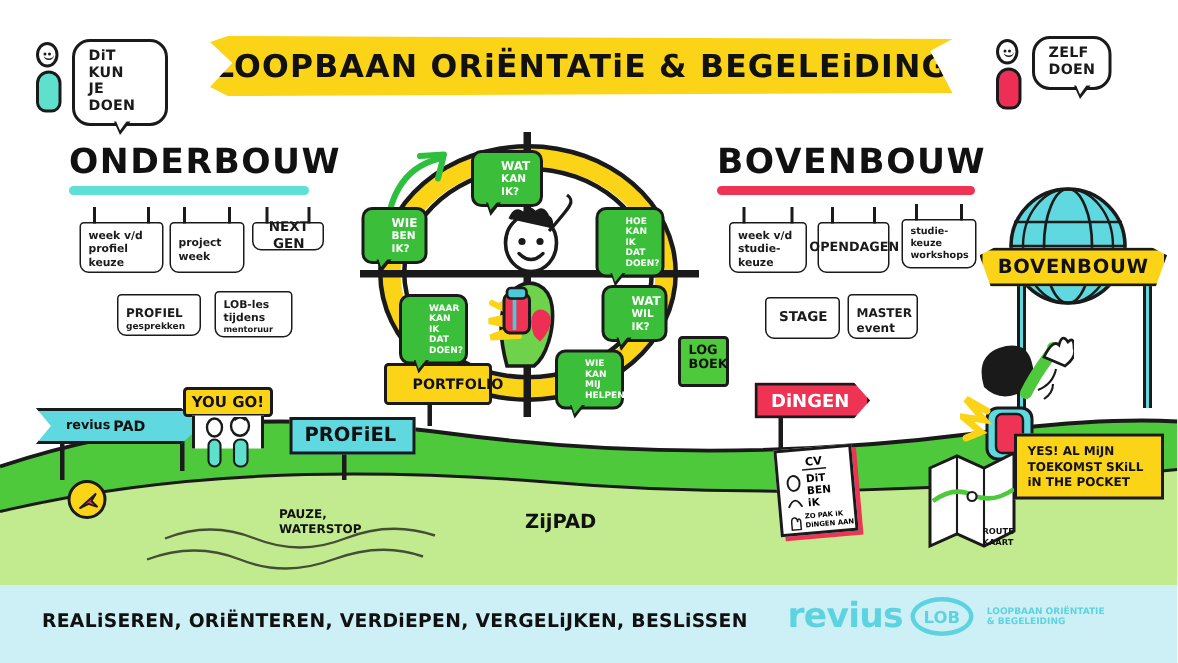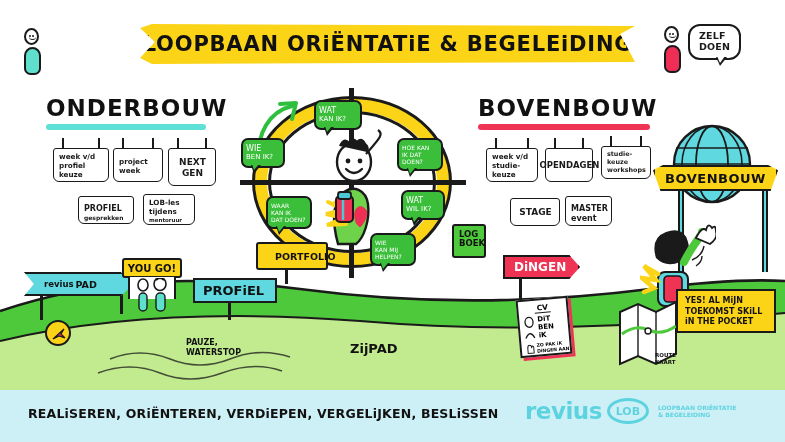--- a/index.html
+++ b/index.html
@@ -99,22 +99,22 @@
   .cross.v { left:103px; top:-8px; width:5px; height:190px; }
   #wheel .inner-mask {
     position:absolute; left:29px; top:22px; width:156px; height:130px;
     background:#fff; border-radius:50%;
   }
   .green-arrow { position:absolute; left:6px; top:4px; }
 
   
   .gbub {
     position:absolute; background:#3bbf3b; border:2px solid #1a1a1a;
-    border-radius:7px; color:#fff; font-weight:normal; font-size:7px;
-    padding:4px 3px; line-height:1.18; z-index:6; text-align:left;
+    border-radius:7px; color:#fff; font-weight:bold; font-size:7px;
+    padding:4px 18px; line-height:1.18; z-index:6; text-align:left;
   }
   .gbub:after{
     content:""; position:absolute; bottom:-8px; left:8px; width:0;height:0;
     border-left:3px solid transparent; border-right:7px solid transparent;
     border-top:9px solid #1a1a1a;
   }
   .gbub:before{
     content:""; position:absolute; bottom:-4.5px; left:9px; z-index:2; width:0;height:0;
     border-left:2px solid transparent; border-right:5px solid transparent;
     border-top:6px solid #3bbf3b;
@@ -154,20 +154,24 @@
 <body>
 
 <div id="canvas">
 
   <div class="helper" style="left:24px; top:28px;">
     <div class="head">
         <div class="smile"></div>
       </div>
     <div class="body" style="background:#5fe0cd;"></div>
   </div>
+  <div class="bubble" style="left:48px; top:26px; width:64px;">
+    <div>DiT KUN</div>
+    <div>JE DOEN</div>
+  </div>
 
   <div class="helper" style="left:664px; top:26px;">
     <div class="head">
         <div class="smile"></div>
       </div>
     <div class="body" style="background:#ee2e55;"></div>
   </div>
   <div class="bubble" style="left:688px; top:24px; width:53px;">
     <div>ZELF</div>
     <div>DOEN</div>
@@ -192,21 +196,21 @@
   </div>
 
   <div class="card" style="left:113px; top:148px; width:50px; height:34px;">
     <div class="shadow" style="background:#5fe0d6;"></div>
       <div class="peg l"></div>
       <div class="peg r"></div>
     <div style="padding-top:5px;">project</div>
     <div>week</div>
   </div>
 
-  <div class="card center-txt" style="left:168px; top:148px; width:48px; height:38px; flex-direction:column;">
+  <div class="card center-txt" style="left:168px; top:148px; width:48px; height:19px; flex-direction:column;">
     <div class="shadow" style="background:#5fe0d6;"></div>
       <div class="peg l"></div>
       <div class="peg r"></div>
     <div>NEXT</div>
     <div>GEN</div>
   </div>
 
   <div class="card" style="left:78px; top:196px; width:56px; height:28px;">
     <div class="shadow" style="background:#5fe0d6;"></div>
     <div style="padding-top:3px; font-size:8px;">PROFIEL</div>

